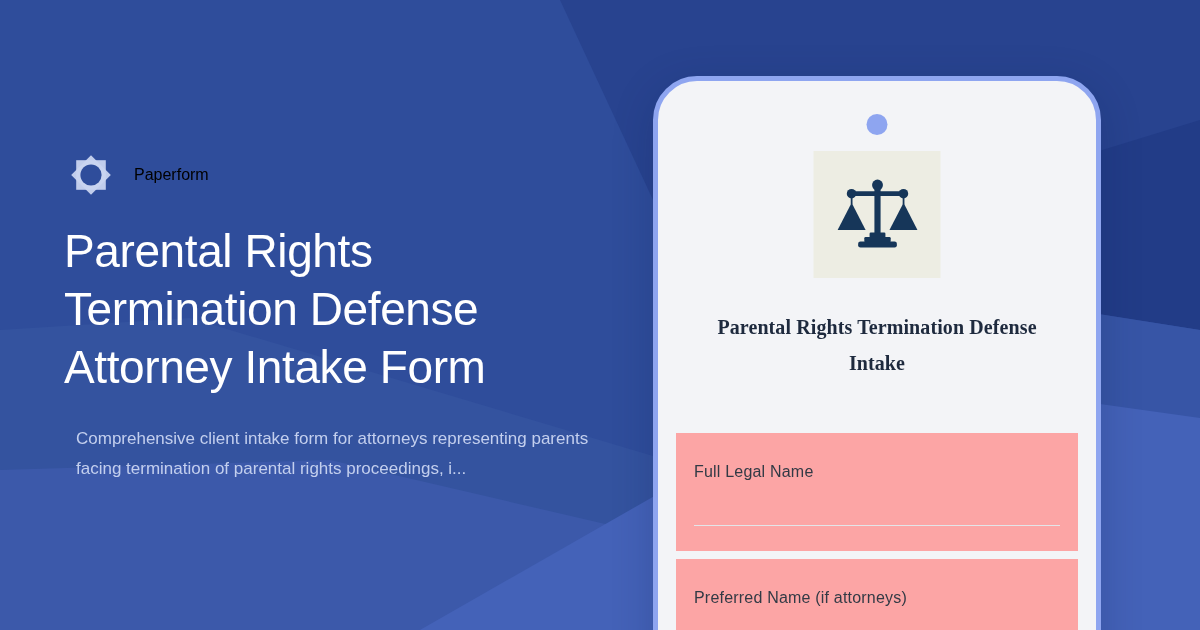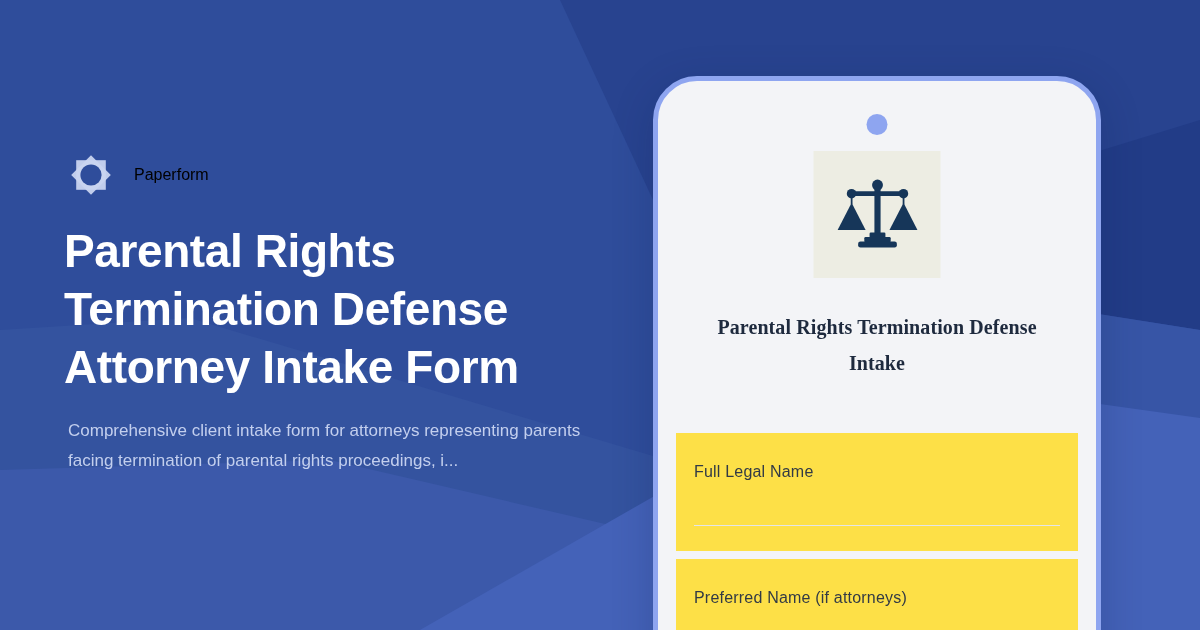--- a/index.html
+++ b/index.html
@@ -49,32 +49,32 @@
     flex: 0 0 auto;
   }
 
   #headline {
     position: absolute;
     left: 0;
     top: 222px;
     width: 540px;
     margin: 0;
     font-size: 46px;
-    font-weight: 700;
+    font-weight: 400;
     line-height: 58px;
     color: #FFFFFF;
     letter-spacing: -0.4px;
   }
 
   #subhead {
     position: absolute;
     left: 0;
     top: 412px;
     width: 520px;
-    margin: 4px;
+    margin: 12px;
     font-size: 17px;
     font-weight: 400;
     line-height: 30px;
     color: #C3CFEE;
   }
 
   
   #phone {
     position: absolute;
     left: 653px;
@@ -135,21 +135,21 @@
   }
 
   #form-fields {
     position: absolute;
     left: 18px;
     right: 18px;
     top: 352px;
     bottom: 0;
   }
   .form-field {
-    background: #fde047;
+    background: #fca5a5;
     padding: 28px 18px 0 18px;
     box-sizing: border-box;
   }
   .form-field + .form-field {
     margin-top: 8px;
   }
   .field-label {
     font-size: 16px;
     font-weight: 400;
     color: #323A45;

